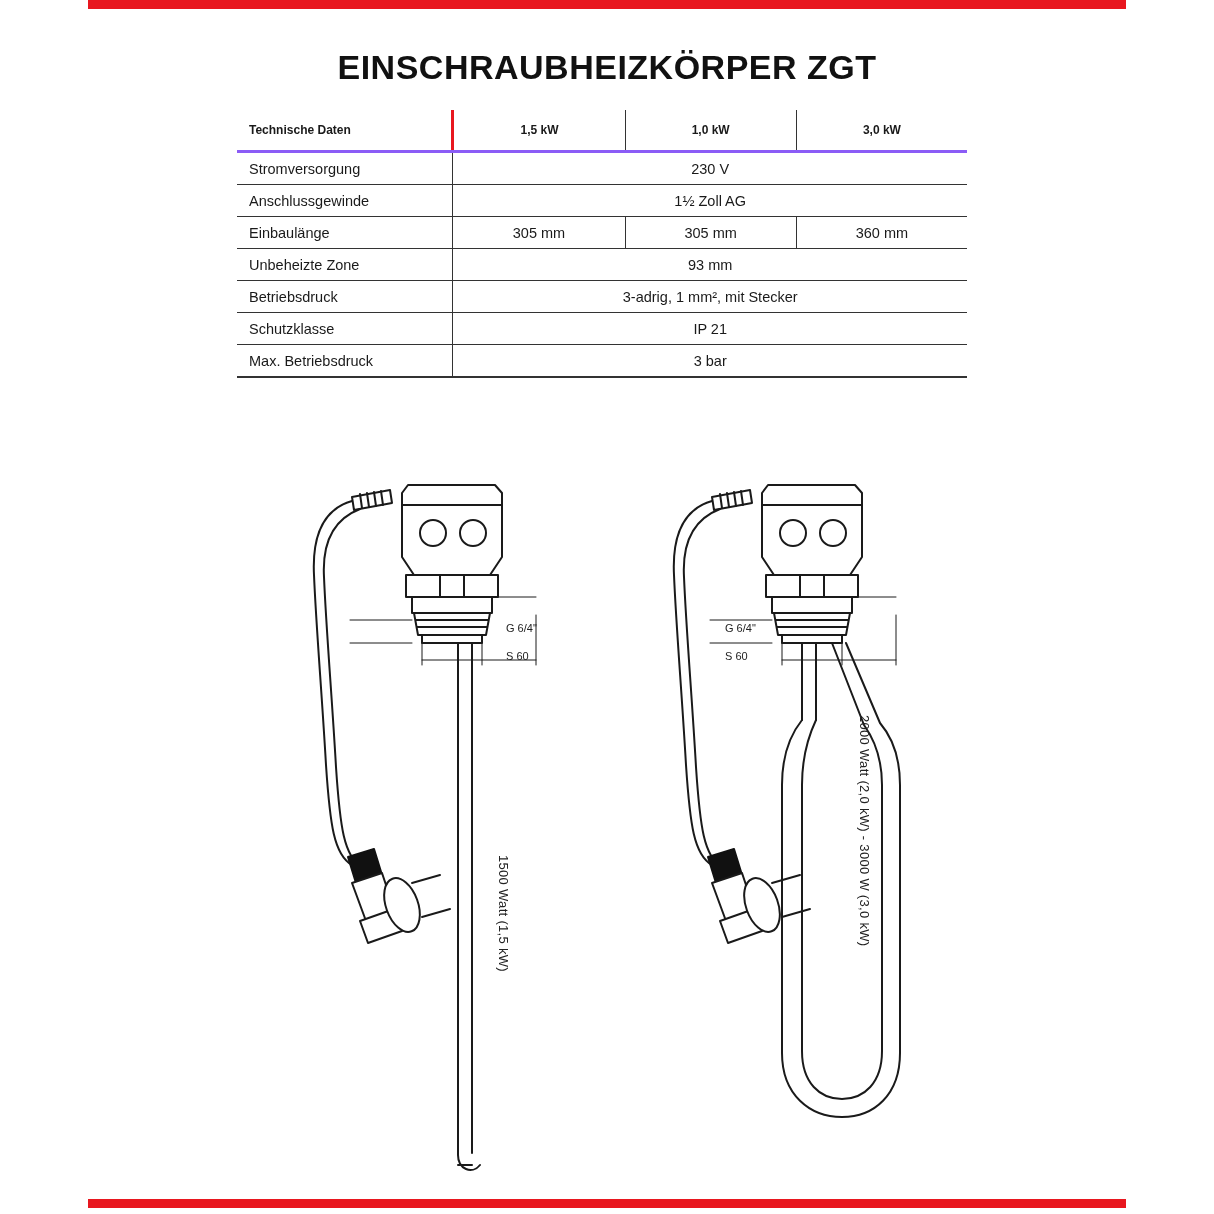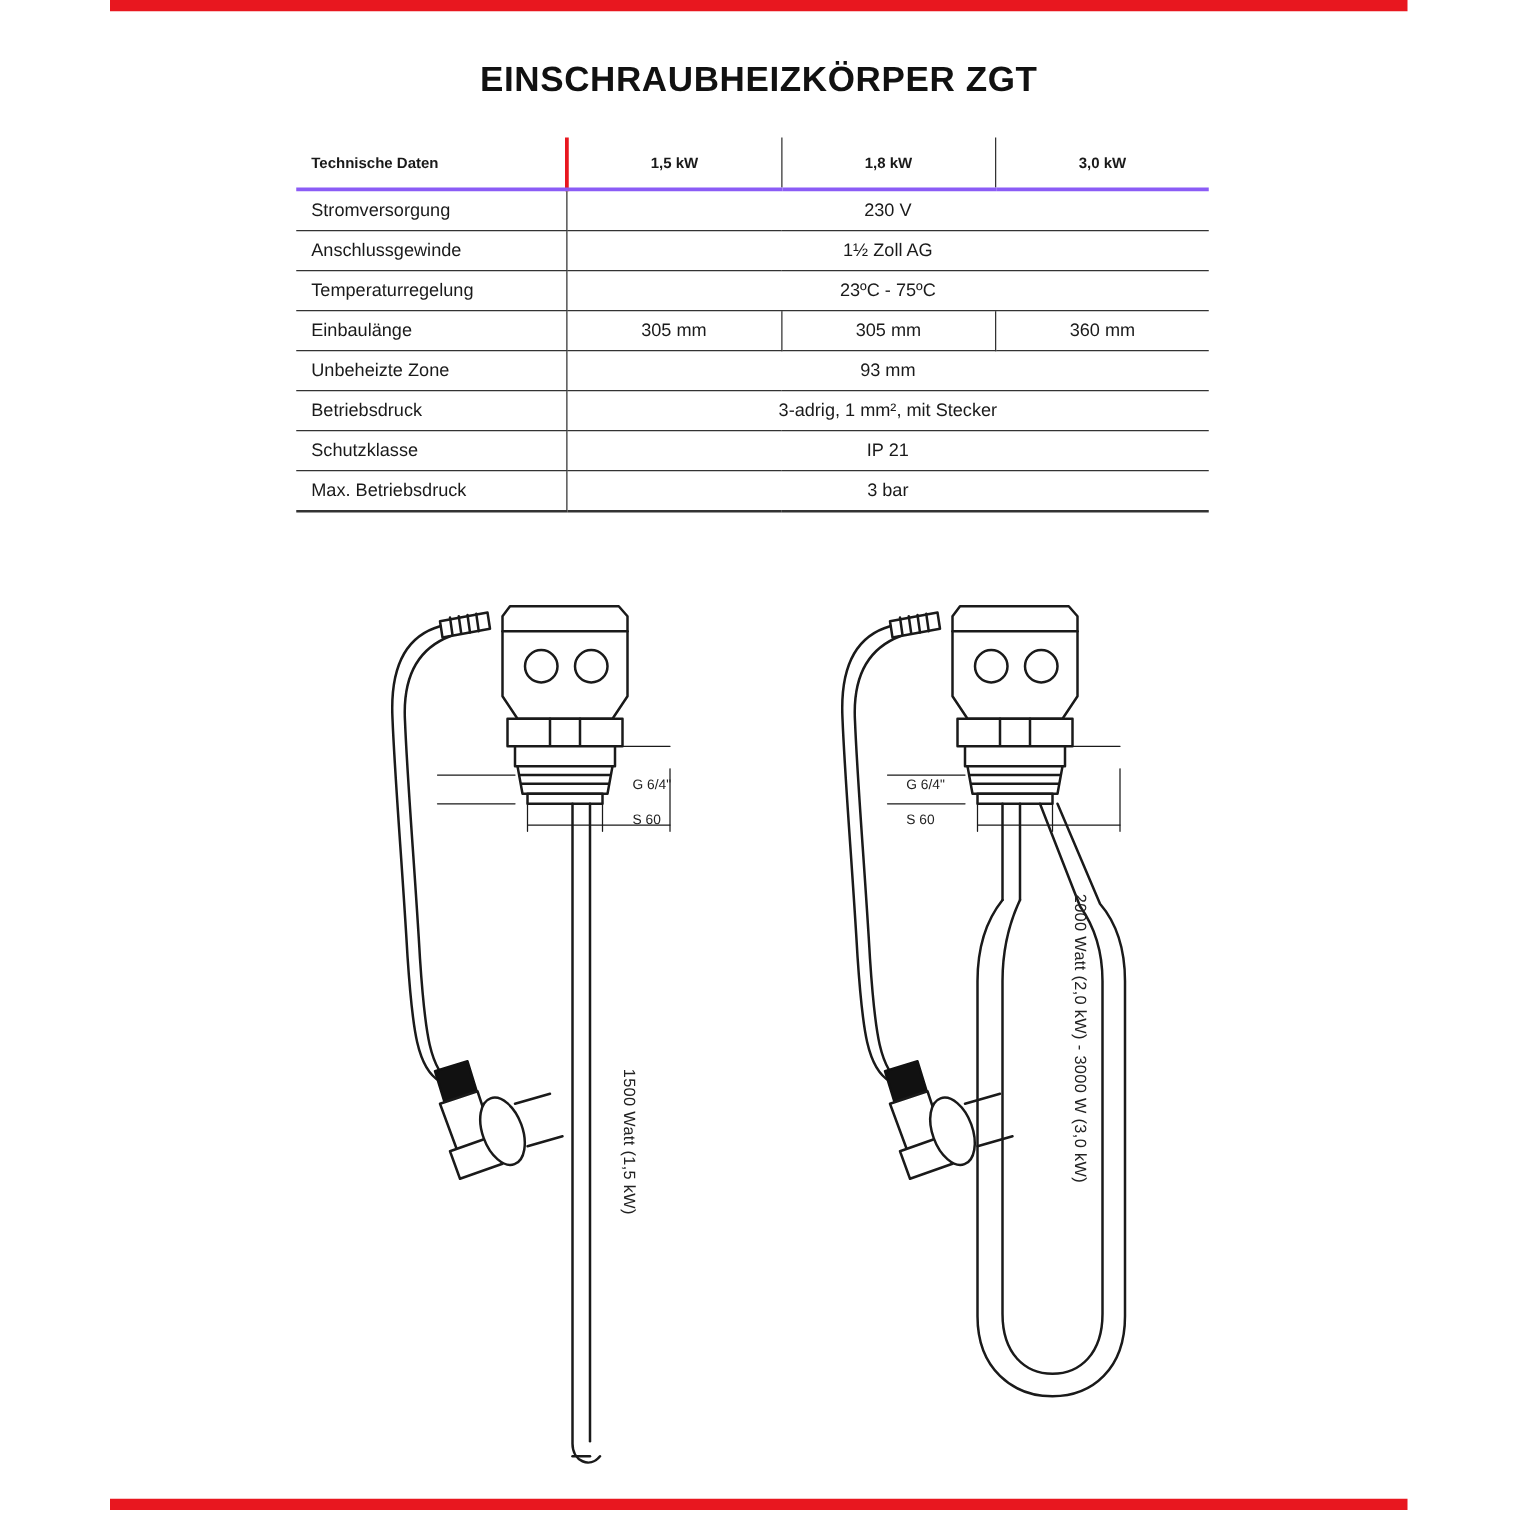--- a/index.html
+++ b/index.html
@@ -34,21 +34,21 @@
     width: 1038px;
     height: 9px;
     background: #e8171f;
   }
   .title {
     position: absolute;
     top: 48px;
     left: 0;
     width: 100%;
     text-align: center;
-    font-size: 28px;
+    font-size: 34px;
     font-weight: bold;
     letter-spacing: 0.5px;
     color: #111;
   }
   
   .spec-table {
     position: absolute;
     left: 237px;
     top: 110px;
     width: 730px;
@@ -132,38 +132,34 @@
   <div class="rule-top"></div>
   <div class="rule-bottom"></div>
 
   <div class="title">EINSCHRAUBHEIZKÖRPER ZGT</div>
 
   <table class="spec-table">
     <tbody>
       <tr class="head">
         <td class="label">Technische Daten</td>
         <td class="val colw">1,5 kW</td>
-        <td class="val colw">1,8 kW</td>
+        <td class="val colw">1,0 kW</td>
         <td class="val colw last">3,0 kW</td>
       </tr>
 
       <tr>
         <td class="label">Stromversorgung</td>
         <td class="val span" colspan="3">230 V</td>
       </tr>
 
       <tr>
         <td class="label">Anschlussgewinde</td>
         <td class="val span" colspan="3">1½ Zoll AG</td>
       </tr>
 
-      <tr>
-        <td class="label">Temperaturregelung</td>
-        <td class="val span" colspan="3">23ºC - 75ºC</td>
-      </tr>
 
       <tr>
         <td class="label">Einbaulänge</td>
         <td class="val colw">305 mm</td>
         <td class="val colw">305 mm</td>
         <td class="val colw last">360 mm</td>
       </tr>
 
       <tr>
         <td class="label">Unbeheizte Zone</td>

